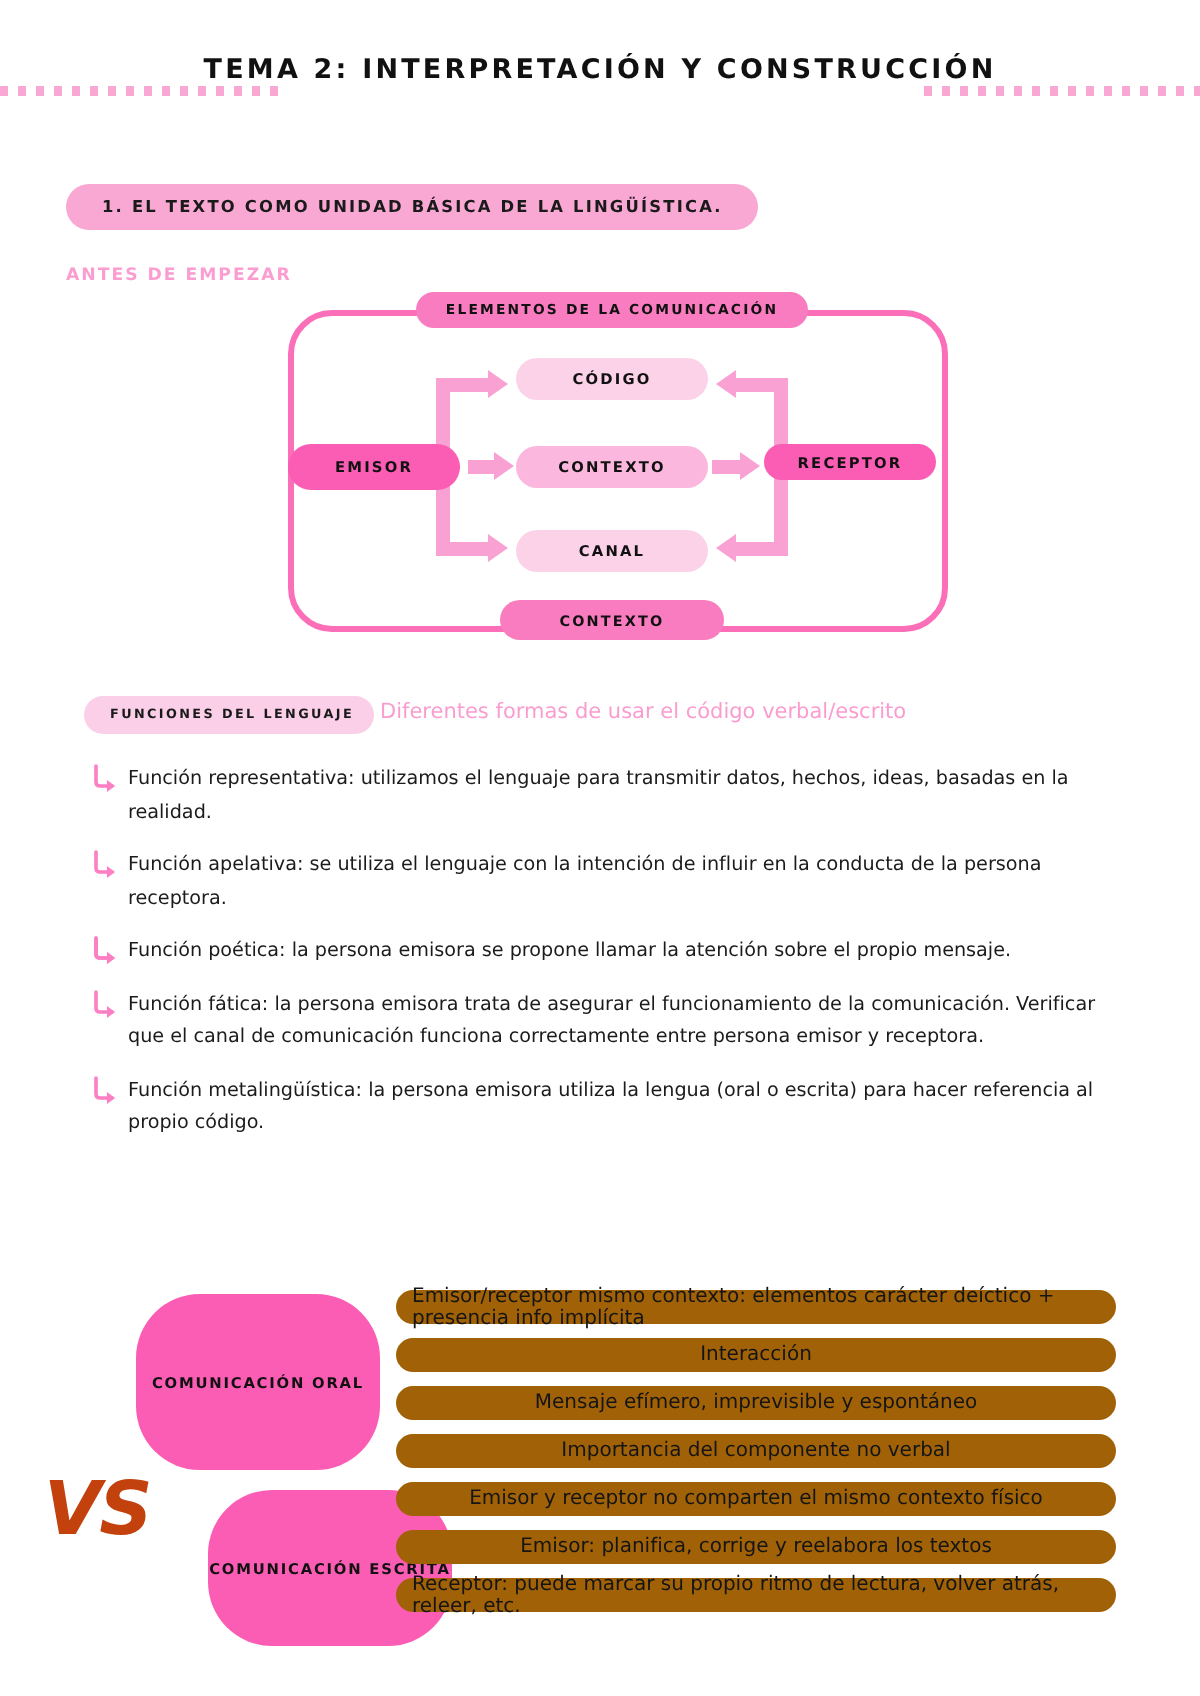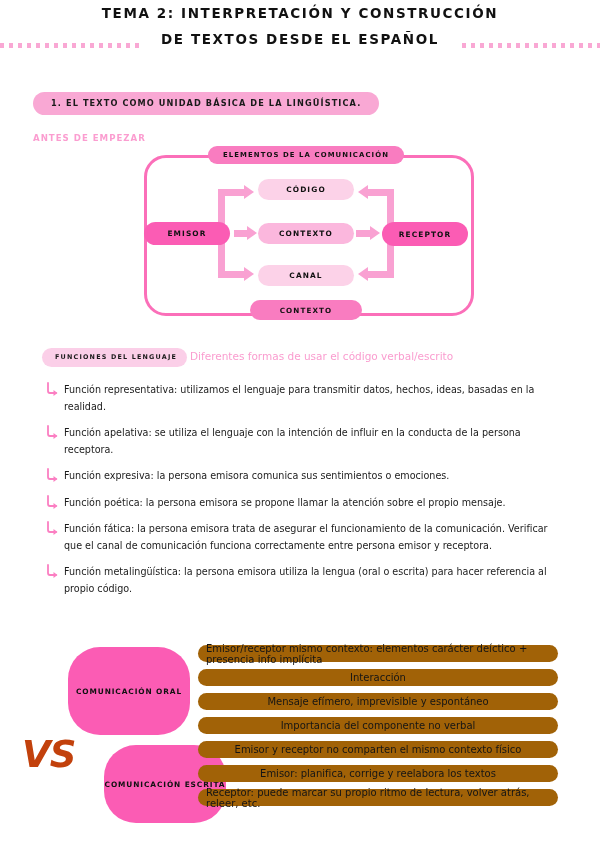--- a/index.html
+++ b/index.html
@@ -12,20 +12,21 @@
     height: 848px;
     position: relative;
     font-family: "DejaVu Sans", sans-serif;
     color: #1a1a1a;
     overflow: hidden;
   }
 
   
   .page-header {
     position: relative;
+    padding-top: 22px;
   }
   .title-line {
     text-align: center;
     font-family: "DejaVu Sans", sans-serif;
     font-weight: bold;
     font-size: 13.5px;
     letter-spacing: 1.6px;
     color: #111111;
     line-height: 26px;
   }
@@ -107,21 +108,21 @@
     font-size: 7.4px;
     font-weight: bold;
     letter-spacing: 1.1px;
     color: #111;
     z-index: 3;
     display: flex;
     align-items: center;
     justify-content: center;
   }
   .node-emisor   { left: 14px;  top: 76px; width: 86px;  height: 23px; background: #fb5cb4; }
-  .node-receptor { left: 252px; top: 76px; width: 86px;  height: 24px; background: #fb5cb4; }
+  .node-receptor { left: 252px; top: 76px; width: 86px;  height: 18px; background: #fb5cb4; }
   .node-mensaje  { left: 128px; top: 77px; width: 96px;  height: 21px; background: #fbb7dd; }
   .node-codigo   { left: 128px; top: 33px; width: 96px;  height: 21px; background: #fcd2e8; }
   .node-canal    { left: 128px; top: 119px; width: 96px; height: 21px; background: #fcd2e8; }
   .node-contexto {
     left: 120px; top: 154px; width: 112px; height: 20px;
     background: #f97cc0; font-size: 7.2px;
   }
 
   
   .arrow { position: absolute; z-index: 2; }
@@ -229,21 +230,20 @@
     color: #151515;
     padding: 0 8px;
     box-sizing: border-box;
   }
 </style>
 </head>
 <body>
 
 <div class="page-header">
   <div class="title-line">TEMA 2: INTERPRETACIÓN Y CONSTRUCCIÓN</div>
-  <div class="title-line">DE TEXTOS DESDE EL ESPAÑOL</div>
   <div class="dotted-rule dotted-left"></div>
   <div class="dotted-rule dotted-right"></div>
 </div>
 
 <div class="chip section-chip">1. EL TEXTO COMO UNIDAD BÁSICA DE LA LINGÜÍSTICA.</div>
 <div class="sub-label">ANTES DE EMPEZAR</div>
 
 <div class="diagram">
 
   <div class="diag-title">ELEMENTOS DE LA COMUNICACIÓN</div>
@@ -314,21 +314,20 @@
     </span>
     <span>Función apelativa: se utiliza el lenguaje con la intención de influir en la conducta de la persona receptora.</span>
   </div>
   <div class="fn-item">
     <span class="fn-arrow">
       <svg width="14" height="16" viewBox="0 0 14 16">
           <path d="M2 1 L2 9 Q2 11 4 11 L10 11" stroke="#fb7fc2" stroke-width="1.8" fill="none" stroke-linecap="round"></path>
           <path d="M7.5 8 L11.5 11 L7.5 14 Z" fill="#fb7fc2"></path>
         </svg>
     </span>
-    <span>Función expresiva: la persona emisora comunica sus sentimientos o emociones.</span>
   </div>
   <div class="fn-item">
     <span class="fn-arrow">
       <svg width="14" height="16" viewBox="0 0 14 16">
           <path d="M2 1 L2 9 Q2 11 4 11 L10 11" stroke="#fb7fc2" stroke-width="1.8" fill="none" stroke-linecap="round"></path>
           <path d="M7.5 8 L11.5 11 L7.5 14 Z" fill="#fb7fc2"></path>
         </svg>
     </span>
     <span>Función poética: la persona emisora se propone llamar la atención sobre el propio mensaje.</span>
   </div>

